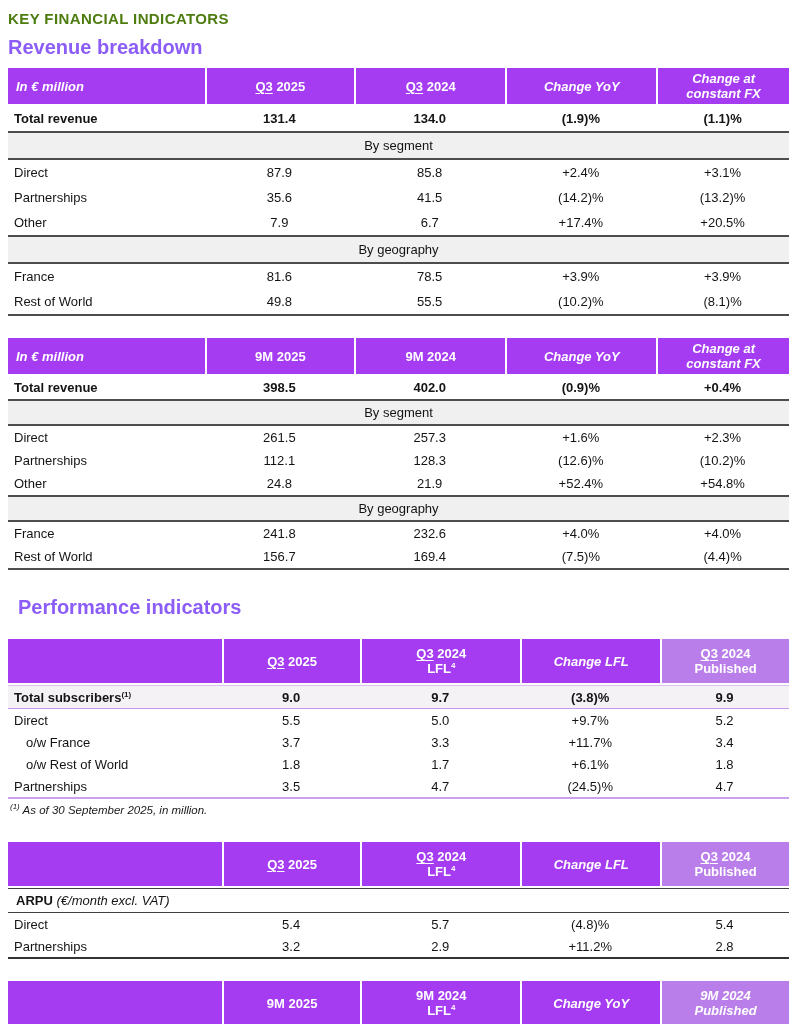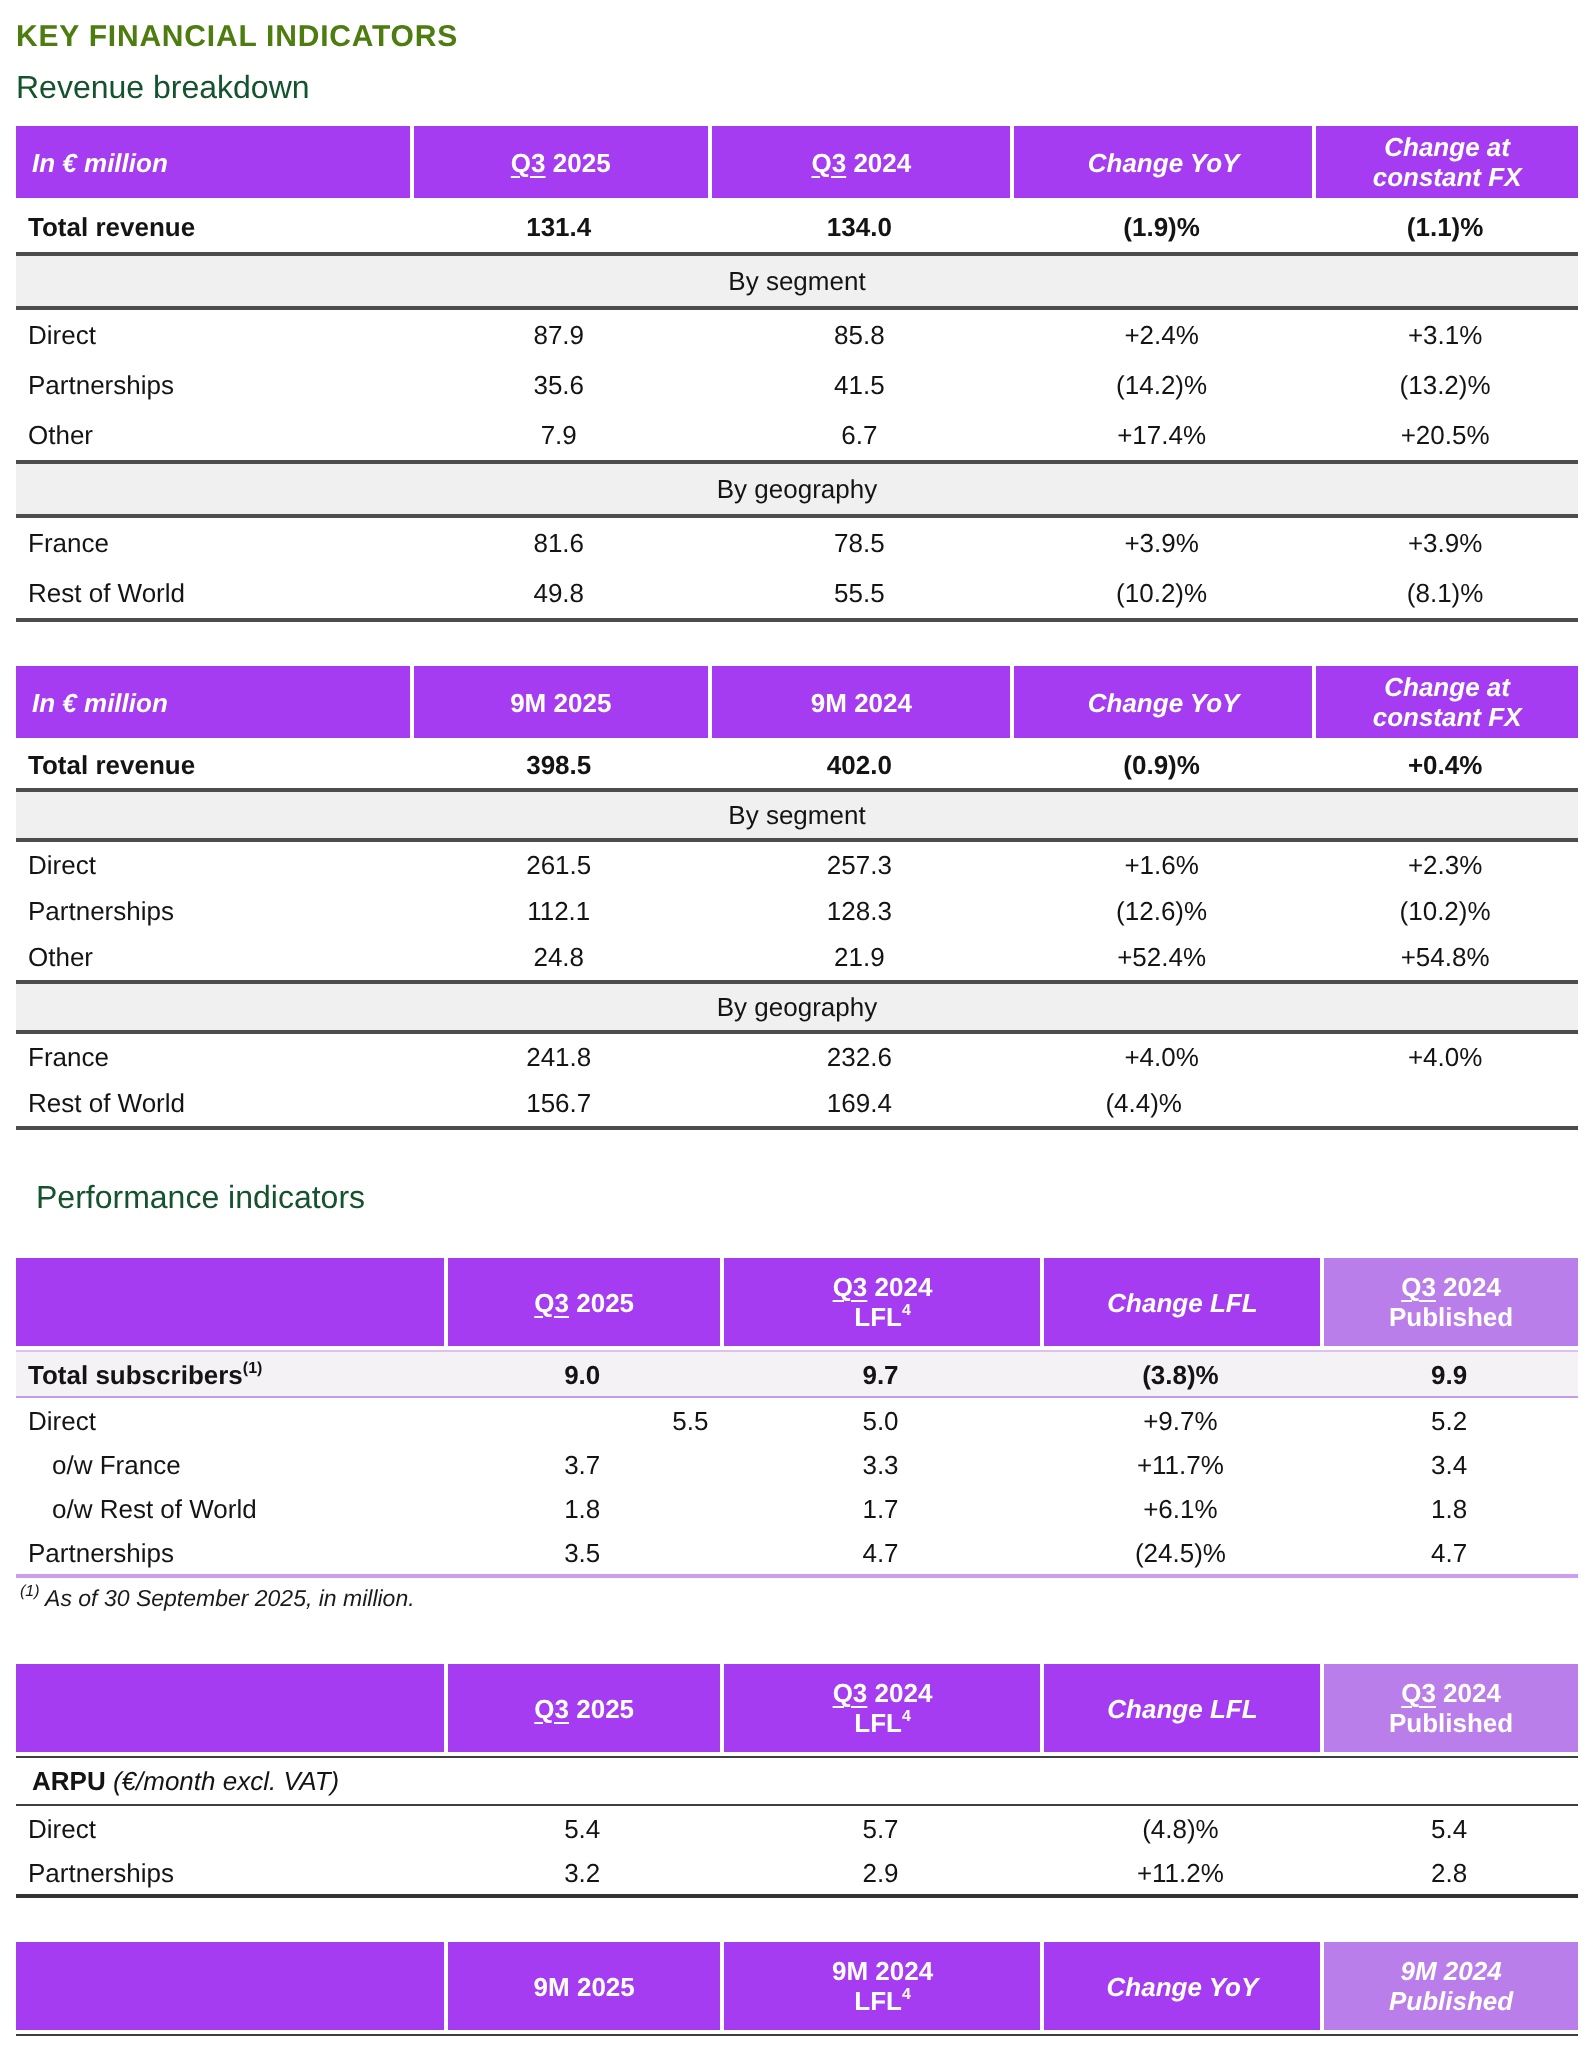--- a/index.html
+++ b/index.html
@@ -1,19 +1,19 @@
 <!DOCTYPE html>
 <html><head>
 <meta charset="utf-8">
 <style>
   html,body{margin:0;padding:0;background:#ffffff;}
   body{font-family:"Liberation Sans",sans-serif;color:#141414;}
   .page{width:797px;min-height:1024px;box-sizing:border-box;padding:8px 8px 10px 8px;}
   .title{font-size:15px;font-weight:bold;letter-spacing:.4px;margin:2px 0 9px 0;}
-  .h2{font-size:16px;font-weight:normal;margin:0 0 9px 0;color:#14532d;}
+  .h2{font-size:20px;font-weight:bold;margin:0 0 9px 0;color:#8b5cf6;}
   .h2.perf{margin:26px 0 20px 10px;}
 
   
   .tbl{width:100%;}
   .thead{display:flex;margin-bottom:2px;}
   .hcell{color:#fff;font-weight:bold;font-size:13px;line-height:15px;display:flex;flex-direction:column;
          justify-content:center;align-items:center;text-align:center;box-sizing:border-box;
          padding:3px 6px;border-left:2px solid #fff;}
   .hcell.first{border-left:none;align-items:flex-start;text-align:left;padding-left:8px;}
   .hcell.it .hline{font-style:italic;}
@@ -182,20 +182,21 @@
           <div class="cell label" style="width: 25.2%;">France</div>
           <div class="cell val" style="width: 19.1%;">241.8</div>
           <div class="cell val" style="width: 19.4%;">232.6</div>
           <div class="cell val" style="width: 19.3%;">+4.0%</div>
           <div class="cell val" style="width: 17%;">+4.0%</div>
         </div>
         <div class="row data">
           <div class="cell label" style="width: 25.2%;">Rest of World</div>
           <div class="cell val" style="width: 19.1%;">156.7</div>
           <div class="cell val" style="width: 19.4%;">169.4</div>
+          <div class="cell val" style="width: 19.3%;">(7.5)%</div>
           <div class="cell val" style="width: 17%;">(4.4)%</div>
         </div>
       </div>
     </div>
   <div class="h2 perf">Performance indicators</div>
   <div class="thost">
       <div class="tbl tbl-2 subscribers">
         <div class="thead">
           <div class="hcell first" style="width: 27.4%; background: rgb(165, 60, 242);">
             <div class="hline"></div>
@@ -217,21 +218,21 @@
         </div>
         <div class="row total">
           <div class="cell label" style="width: 27.4%;">Total subscribers<sup>(1)</sup></div>
           <div class="cell val" style="width: 17.7%;">9.0</div>
           <div class="cell val" style="width: 20.5%;">9.7</div>
           <div class="cell val" style="width: 17.9%;">(3.8)%</div>
           <div class="cell val" style="width: 16.5%;">9.9</div>
         </div>
         <div class="row data">
           <div class="cell label" style="width: 27.4%;">Direct</div>
-          <div class="cell val" style="width: 17.7%; text-align: right;">5.5</div>
+          <div class="cell val" style="width: 17.7%;">5.5</div>
           <div class="cell val" style="width: 20.5%;">5.0</div>
           <div class="cell val" style="width: 17.9%;">+9.7%</div>
           <div class="cell val" style="width: 16.5%;">5.2</div>
         </div>
         <div class="row data ind">
           <div class="cell label" style="width: 27.4%;">o/w France</div>
           <div class="cell val" style="width: 17.7%;">3.7</div>
           <div class="cell val" style="width: 20.5%;">3.3</div>
           <div class="cell val" style="width: 17.9%;">+11.7%</div>
           <div class="cell val" style="width: 16.5%;">3.4</div>

